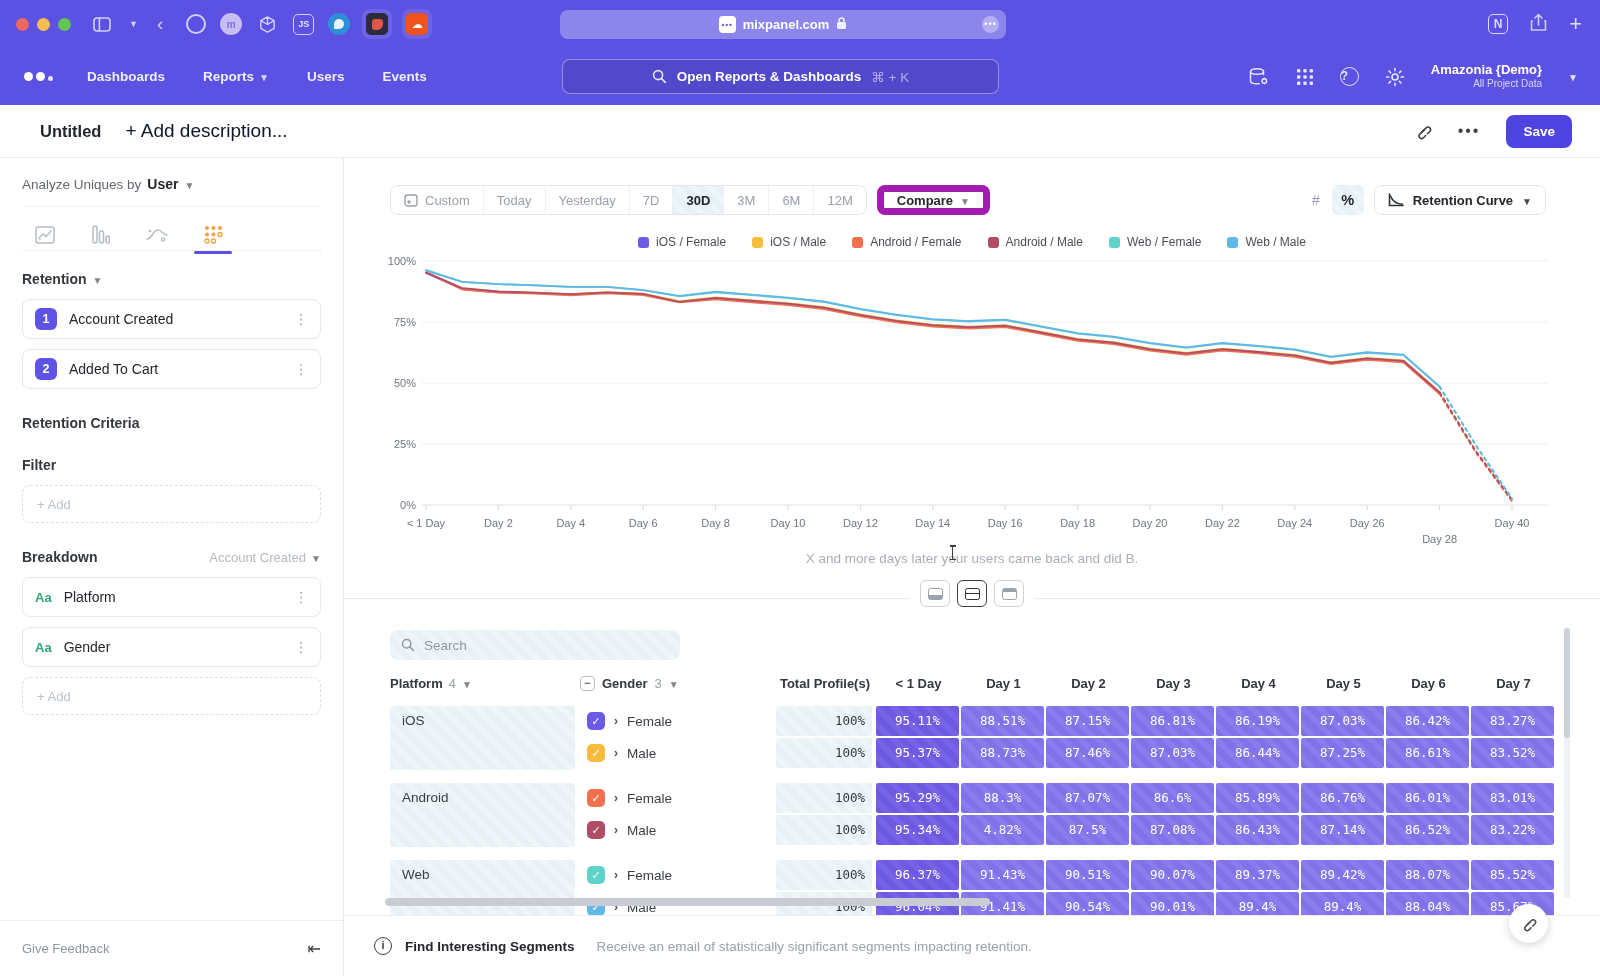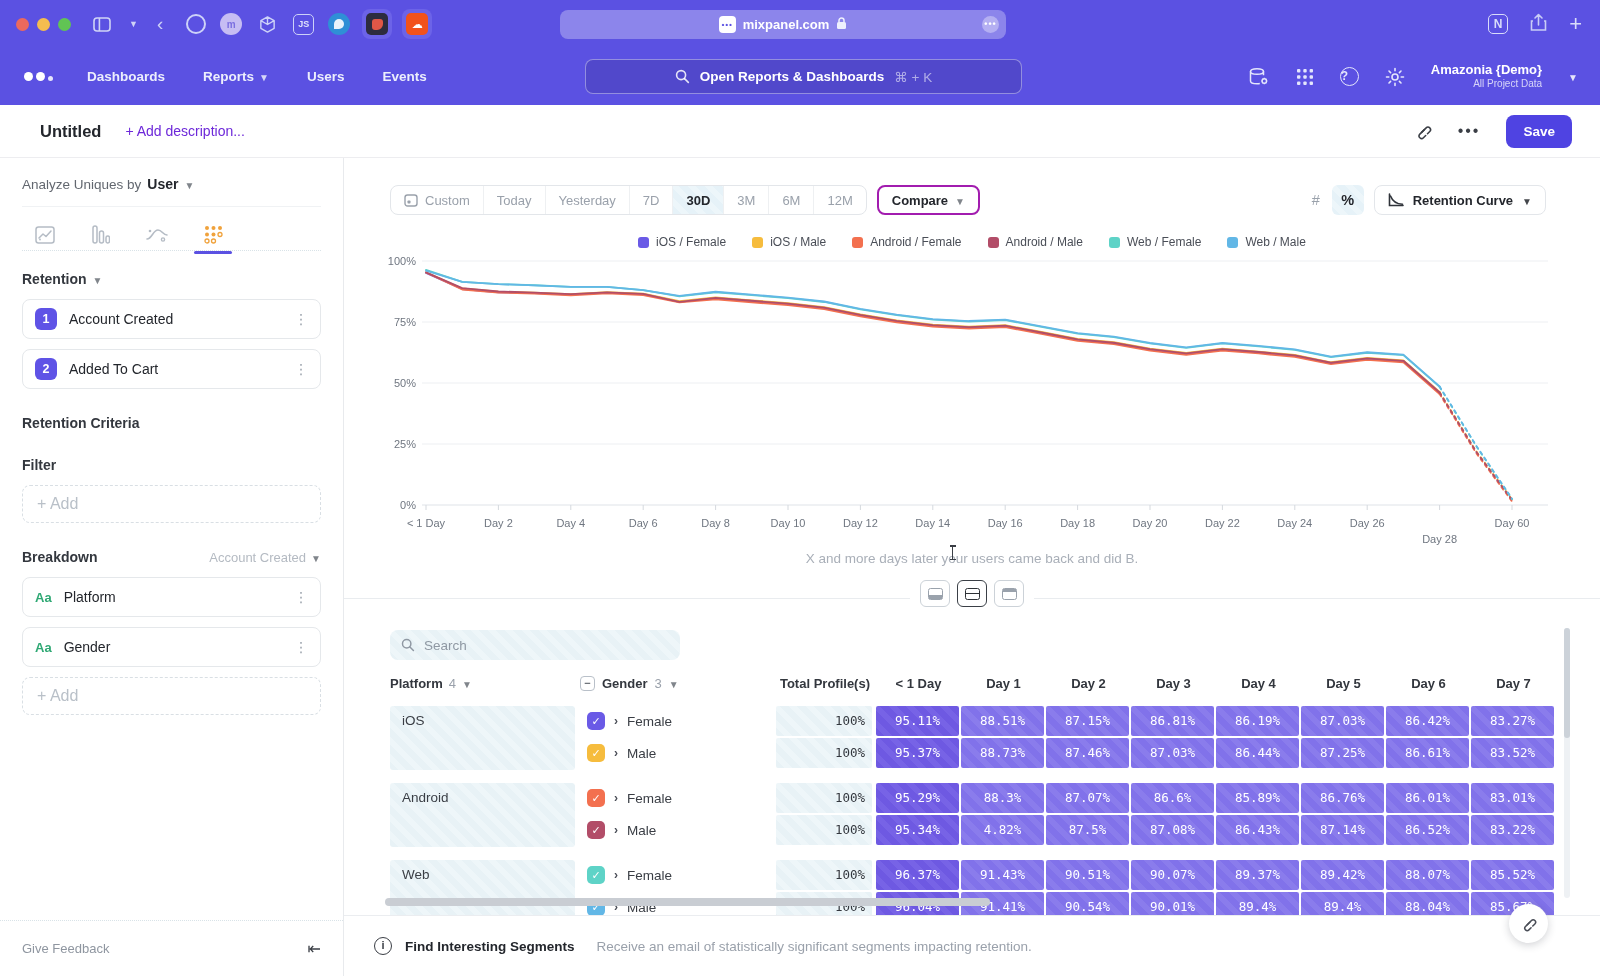--- a/index.html
+++ b/index.html
@@ -29,34 +29,34 @@
   .url-dots { position:absolute; right:7px; width:17px; height:17px; background:rgba(255,255,255,.35); border-radius:50%; color:#fff; font-size:9px; line-height:16px; text-align:center; letter-spacing:1px; }
   .chrome-right { position:absolute; right:18px; top:0; height:48px; display:flex; align-items:center; gap:22px; color:#d9dcfa; }
   .notion { width:20px; height:20px; border:1.8px solid #d9dcfa; border-radius:5px; font-size:12px; font-weight:bold; text-align:center; line-height:18px; }
   .plus { font-size:22px; font-weight:300; }
 
   .appnav { height:57px; display:flex; align-items:center; padding:0 24px; position:relative; color:#fff; }
   .mxlogo { display:flex; align-items:flex-end; gap:3px; margin-right:34px; }
   .mxlogo i { background:#fff; border-radius:50%; display:block; }
   .navitem { color:#eceefc; font-size:13.5px; font-weight:bold; margin-right:38px; display:flex; align-items:center; gap:5px;text-align:right; }
   .chev { font-size:10px; opacity:.85; transform:translateY(1px); }
-  .navsearch { position:absolute; left:585px; top:11px; width:437px; height:35px; border:1px solid rgba(255,255,255,.38); background:rgba(0,0,0,.10); border-radius:8px; display:flex; align-items:center; justify-content:center; gap:10px; font-size:13.5px; }
+  .navsearch { position:absolute; left:562px; top:11px; width:437px; height:35px; border:1px solid rgba(255,255,255,.38); background:rgba(0,0,0,.10); border-radius:8px; display:flex; align-items:center; justify-content:center; gap:10px; font-size:13.5px; }
   .navsearch .ph { color:#fff; font-weight:bold; }
   .navsearch .kbd { color:rgba(255,255,255,.55); }
   .nav-right { position:absolute; right:22px; top:0; height:57px; display:flex; align-items:center; gap:26px; }
   .nav-ic { color:#e4e6fc; display:flex; align-items:center; }
   .helpc { width:19px; height:19px; border:1.6px solid #e4e6fc; border-radius:50%; font-size:12px; text-align:center; line-height:17px; font-weight:bold; }
   .project { text-align:right; line-height:1.25; }
   .project .pname { font-size:13px; font-weight:bold; }
   .project .pscope { font-size:10px; color:rgba(255,255,255,.75); }
 
   
   .rheader { height:53px; border-bottom:1px solid #ededf0; display:flex; align-items:center; padding:0 28px 0 40px; }
   .rtitle { font-size:16.5px; font-weight:bold; color:#23262c; margin-right:24px; }
-  .rdesc { font-size:14px; color:#6d28d9; }
+  .rdesc { font-size:19px; color:#0f172a; }
   .rh-right { margin-left:auto; display:flex; align-items:center; gap:26px; }
   .icon-btn { color:#3a3e45; display:flex; align-items:center; }
   .savebtn { background:#4f43e2; color:#fff; font-size:13.5px; font-weight:bold; border:none; border-radius:8px; padding:9px 17px; }
 
   
   .page { display:flex; height:818px; }
   .sidebar { width:344px; border-right:1px solid #e8eaed; position:relative; padding:0 22px; flex-shrink:0; }
   .main { flex:1; position:relative; overflow:hidden; }
 
   
@@ -67,34 +67,34 @@
   .tab { width:34px; height:34px; display:flex; align-items:center; justify-content:center; position:relative; }
   .tab.active:after { content:""; position:absolute; left:-2px; right:-2px; bottom:-2px; height:3px; background:#5b51e2; border-radius:2px; }
   .sideheading { font-size:14px; font-weight:bold; color:#33373e; display:flex; align-items:center; gap:6px; margin:20px 0 12px; }
   .sideheading .chev { color:#6b7077; font-weight:normal; }
   .scard { border:1px solid #e5e8eb; border-radius:8px; background:#fff; height:40px; display:flex; align-items:center; padding:0 12px; margin-bottom:10px; }
   .stepnum { width:22px; height:22px; border-radius:6px; background:#5f53e6; color:#fff; font-size:12.5px; font-weight:bold; display:flex; align-items:center; justify-content:center; margin-right:12px; }
   .scard .lbl { font-size:14px; color:#23262c; }
   .kebab { margin-left:auto; color:#9aa1ab; font-size:14px; letter-spacing:0; }
   .criteria { gap:18px; }
   .criteria span { font-size:14px; color:#23262c; font-weight:bold; }
-  .addbox { border:1px dashed #d9dfe4; border-radius:8px; height:38px; display:flex; align-items:center; padding:0 14px; color:#b9c0c8; font-size:16px; margin-bottom:10px; }
+  .addbox { border:1px dashed #d9dfe4; border-radius:8px; height:38px; display:flex; align-items:center; padding:0 14px; color:#b9c0c8; font-size:13px; margin-bottom:10px; }
   .bk-head { display:flex; align-items:center; }
   .bk-head .scope { margin-left:auto; font-size:13px; color:#b4bac2; font-weight:normal; display:flex; gap:5px; align-items:center; }
   .aa { color:#2fa874; font-size:13px; font-weight:bold; margin-right:12px; }
   .feedback { position:absolute; left:0; right:0; bottom:0; height:56px; border-top:1px dotted #d9e3e8; display:flex; align-items:center; padding:0 22px; font-size:13px; color:#8f96a0; }
   .collapse { margin-left:auto; color:#3a3e45; font-size:16px; }
 
   
   .toolbar { display:flex; align-items:center; padding:27px 54px 0 46px; }
   .rangegrp { display:flex; border:1px solid #e3e6ea; border-radius:8px; overflow:hidden; height:30px; }
   .rng { font-size:13px; color:#9aa1ab; padding:0 13px; display:flex; align-items:center; gap:7px; border-right:1px solid #eef0f2; white-space:nowrap; }
   .rng:last-child { border-right:none; }
   .rng.active { color:#23262c; font-weight:bold; background: repeating-linear-gradient(45deg,#e6f2f8 0 6px,#edf6fa 6px 12px); }
-  .cmp { border:2px solid #a21caf; border-radius:8px; height:30px; display:flex; align-items:center; gap:7px; padding:0 13px; font-size:13px; color:#23262c; font-weight:bold; margin-left:10px; }
+  .cmp { border:7px solid #a21caf; border-radius:8px; height:30px; display:flex; align-items:center; gap:7px; padding:0 13px; font-size:13px; color:#23262c; font-weight:bold; margin-left:10px; }
   .cmp .chev { color:#6b7077; }
   .tb-right { margin-left:auto; display:flex; align-items:center; gap:10px; }
   .numtog { display:flex; align-items:center; }
   .numtog span { width:32px; height:30px; display:flex; align-items:center; justify-content:center; font-size:14.5px; border-radius:6px; }
   .numtog .hash { color:#9aa1ab; }
   .numtog .pct { color:#23262c; font-weight:bold; background: repeating-linear-gradient(45deg,#e6f2f8 0 6px,#edf6fa 6px 12px); }
   .viewsel { border:1px solid #e3e6ea; border-radius:8px; height:30px; display:flex; align-items:center; gap:9px; padding:0 13px; font-size:13px; color:#23262c; font-weight:bold; }
 
   
   .legend { display:flex; justify-content:center; gap:26px; margin-top:20px; font-size:12px; color:#4a4e57; }
@@ -531,21 +531,21 @@
             <span style="left: 366px;">Day 10</span>
             <span style="left: 438.4px;">Day 12</span>
             <span style="left: 510.8px;">Day 14</span>
             <span style="left: 583.2px;">Day 16</span>
             <span style="left: 655.6px;">Day 18</span>
             <span style="left: 728px;">Day 20</span>
             <span style="left: 800.4px;">Day 22</span>
             <span style="left: 872.8px;">Day 24</span>
             <span style="left: 945.2px;">Day 26</span>
             <span style="left: 1017.6px; margin-top: 16px;">Day 28</span>
-            <span style="left: 1090px;">Day 60</span>
+            <span style="left: 1090px;">Day 40</span>
           </div>
       </div>
     </div>
 
     <div class="caption">
       <span>X and more days later your users came back and did B.</span>
       <span class="ibeam"></span>
     </div>
 
     <div class="togglerow">

